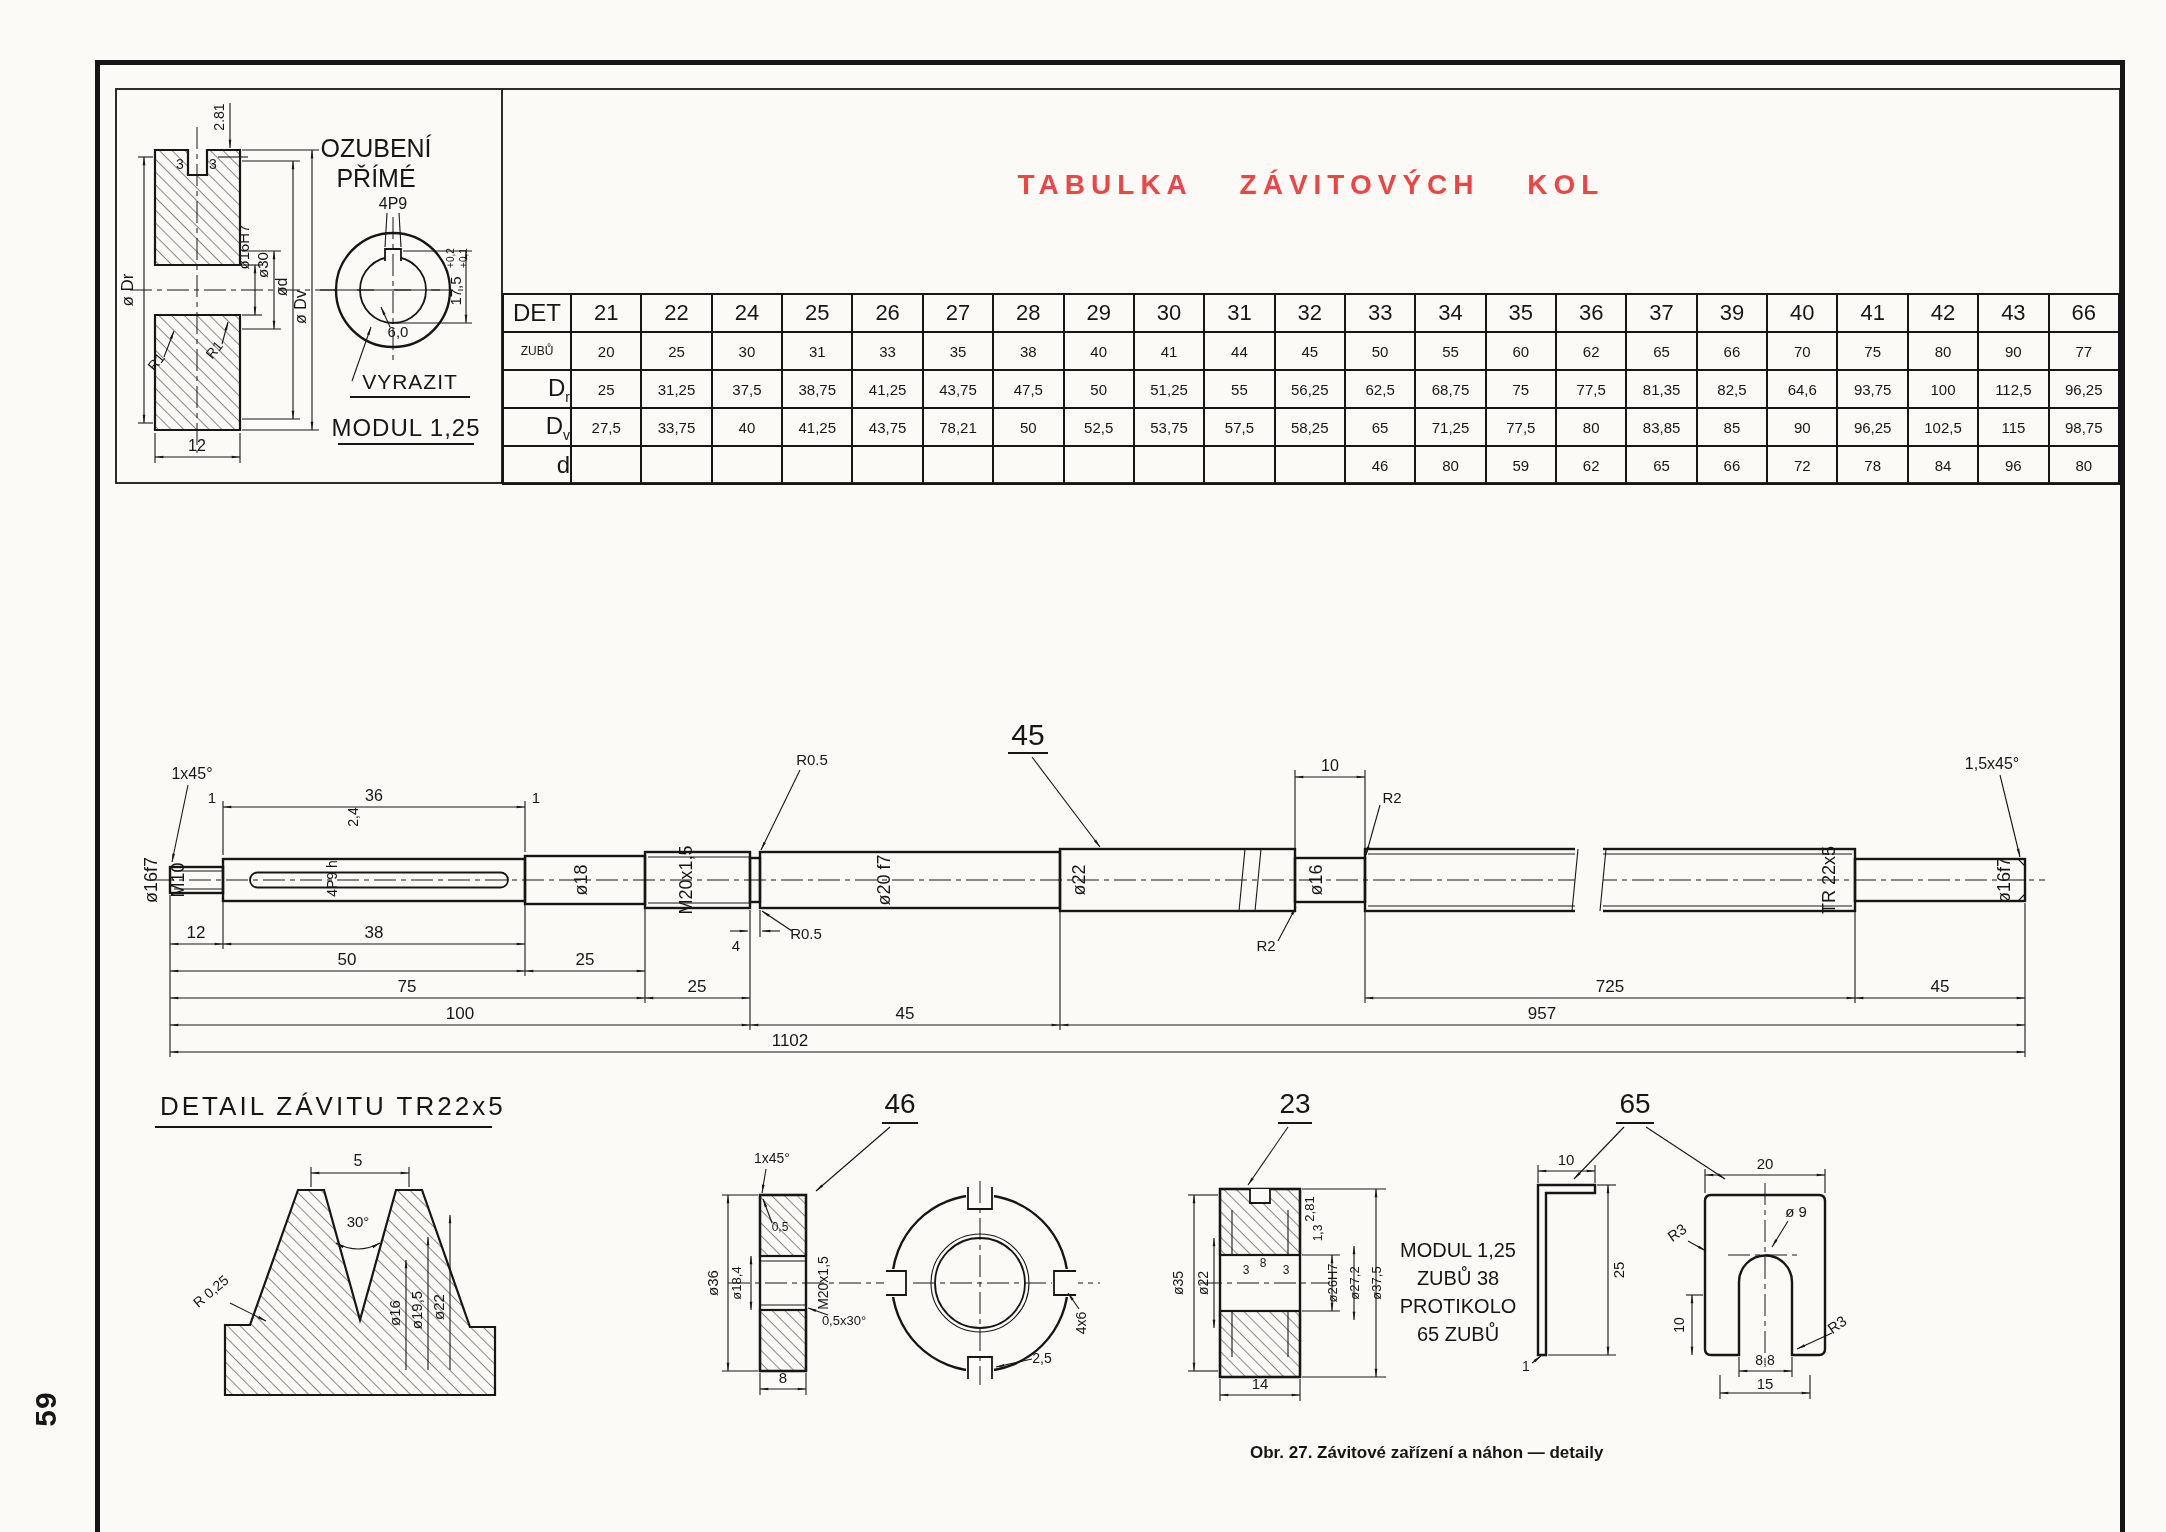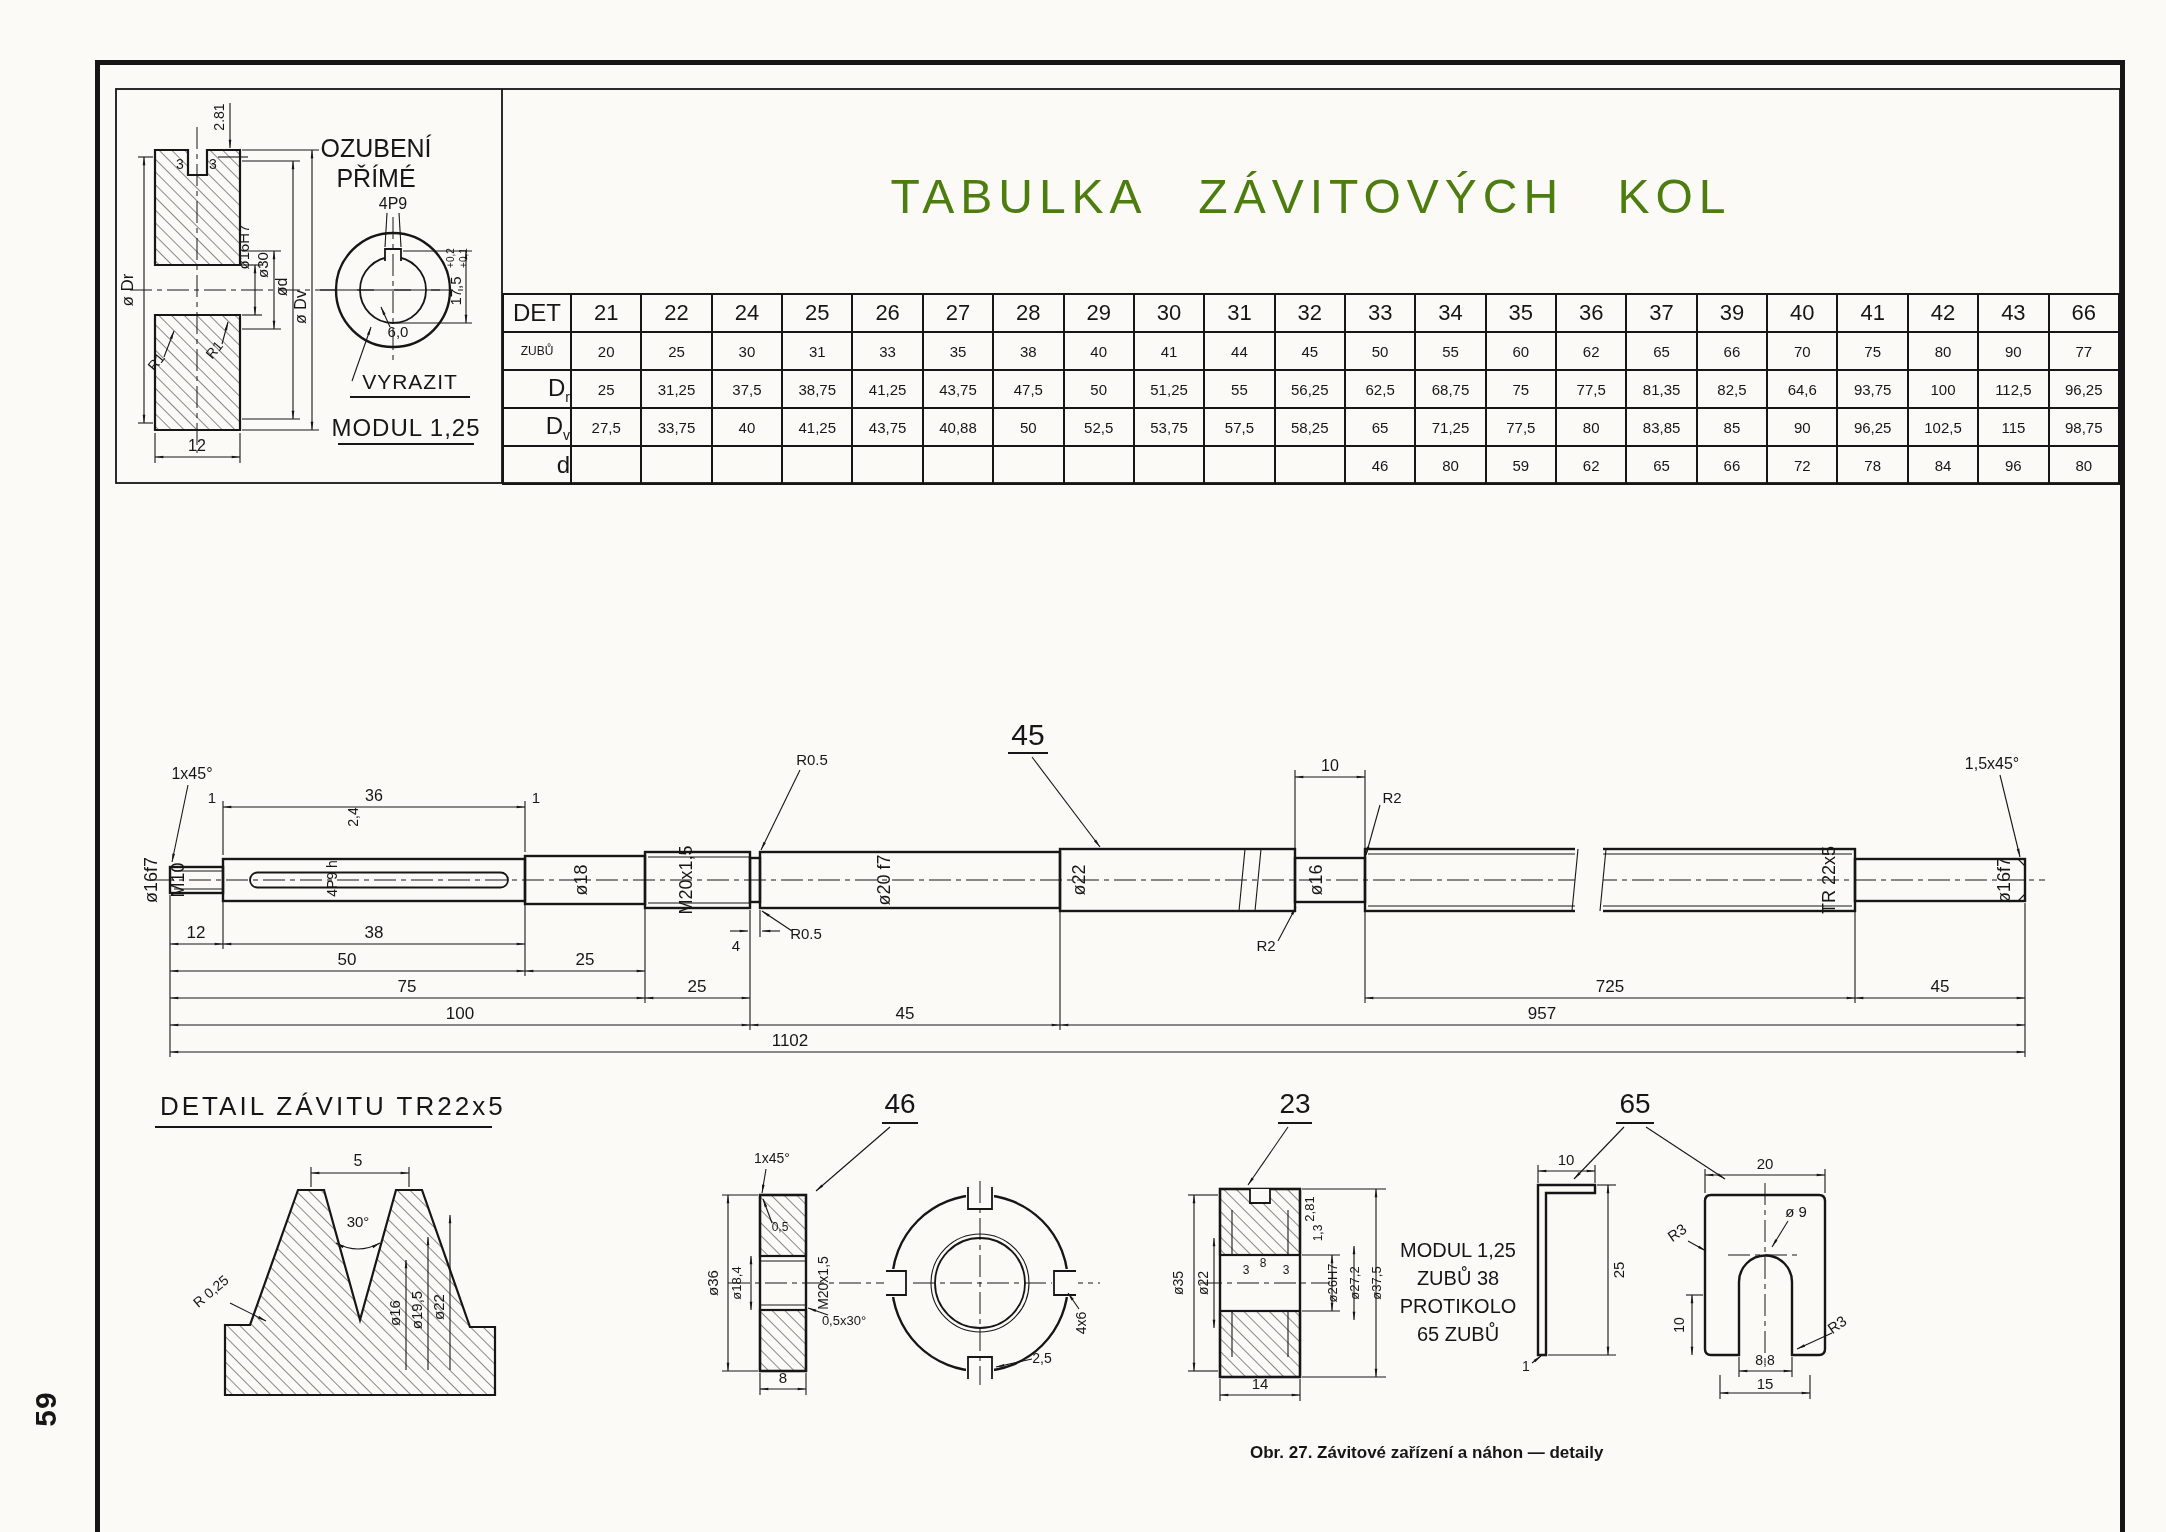--- a/index.html
+++ b/index.html
@@ -12,21 +12,21 @@
     position:absolute;left:95px;top:60px;width:2030px;height:1526px;
     border:5px solid #161616;box-sizing:border-box;background:#fbfaf7;
   }
   .art{position:absolute;left:0;top:0;width:2020px;height:1417px;}
   .page-num{
     position:absolute;left:28px;top:1392px;font-size:30px;font-weight:bold;
     transform:rotate(-90deg);letter-spacing:1px;
   }
   .tbl-title{
     position:absolute;left:402px;top:104px;width:1618px;text-align:center;
-    font-size:48px;letter-spacing:6px;word-spacing:34px;color:#4d7c0f;
+    font-size:28px;letter-spacing:6px;word-spacing:34px;color:#ef4444;font-weight:bold;
   }
   .gtable{
     position:absolute;left:402px;top:228px;width:1618px;height:190px;
     border-collapse:collapse;table-layout:fixed;background:transparent;
   }
   .gtable tr{height:38px;}
   .gtable th,.gtable td{
     border:2px solid #161616;text-align:center;vertical-align:middle;padding:0;
     color:#161616;font-weight:normal;overflow:hidden;
   }
@@ -521,21 +521,21 @@
           <td>112,5</td>
           <td>96,25</td>
         </tr>
         <tr class="r-dv">
           <th>D<sub>v</sub></th>
           <td>27,5</td>
           <td>33,75</td>
           <td>40</td>
           <td>41,25</td>
           <td>43,75</td>
-          <td>40,88</td>
+          <td>78,21</td>
           <td>50</td>
           <td>52,5</td>
           <td>53,75</td>
           <td>57,5</td>
           <td>58,25</td>
           <td>65</td>
           <td>71,25</td>
           <td>77,5</td>
           <td>80</td>
           <td>83,85</td>

